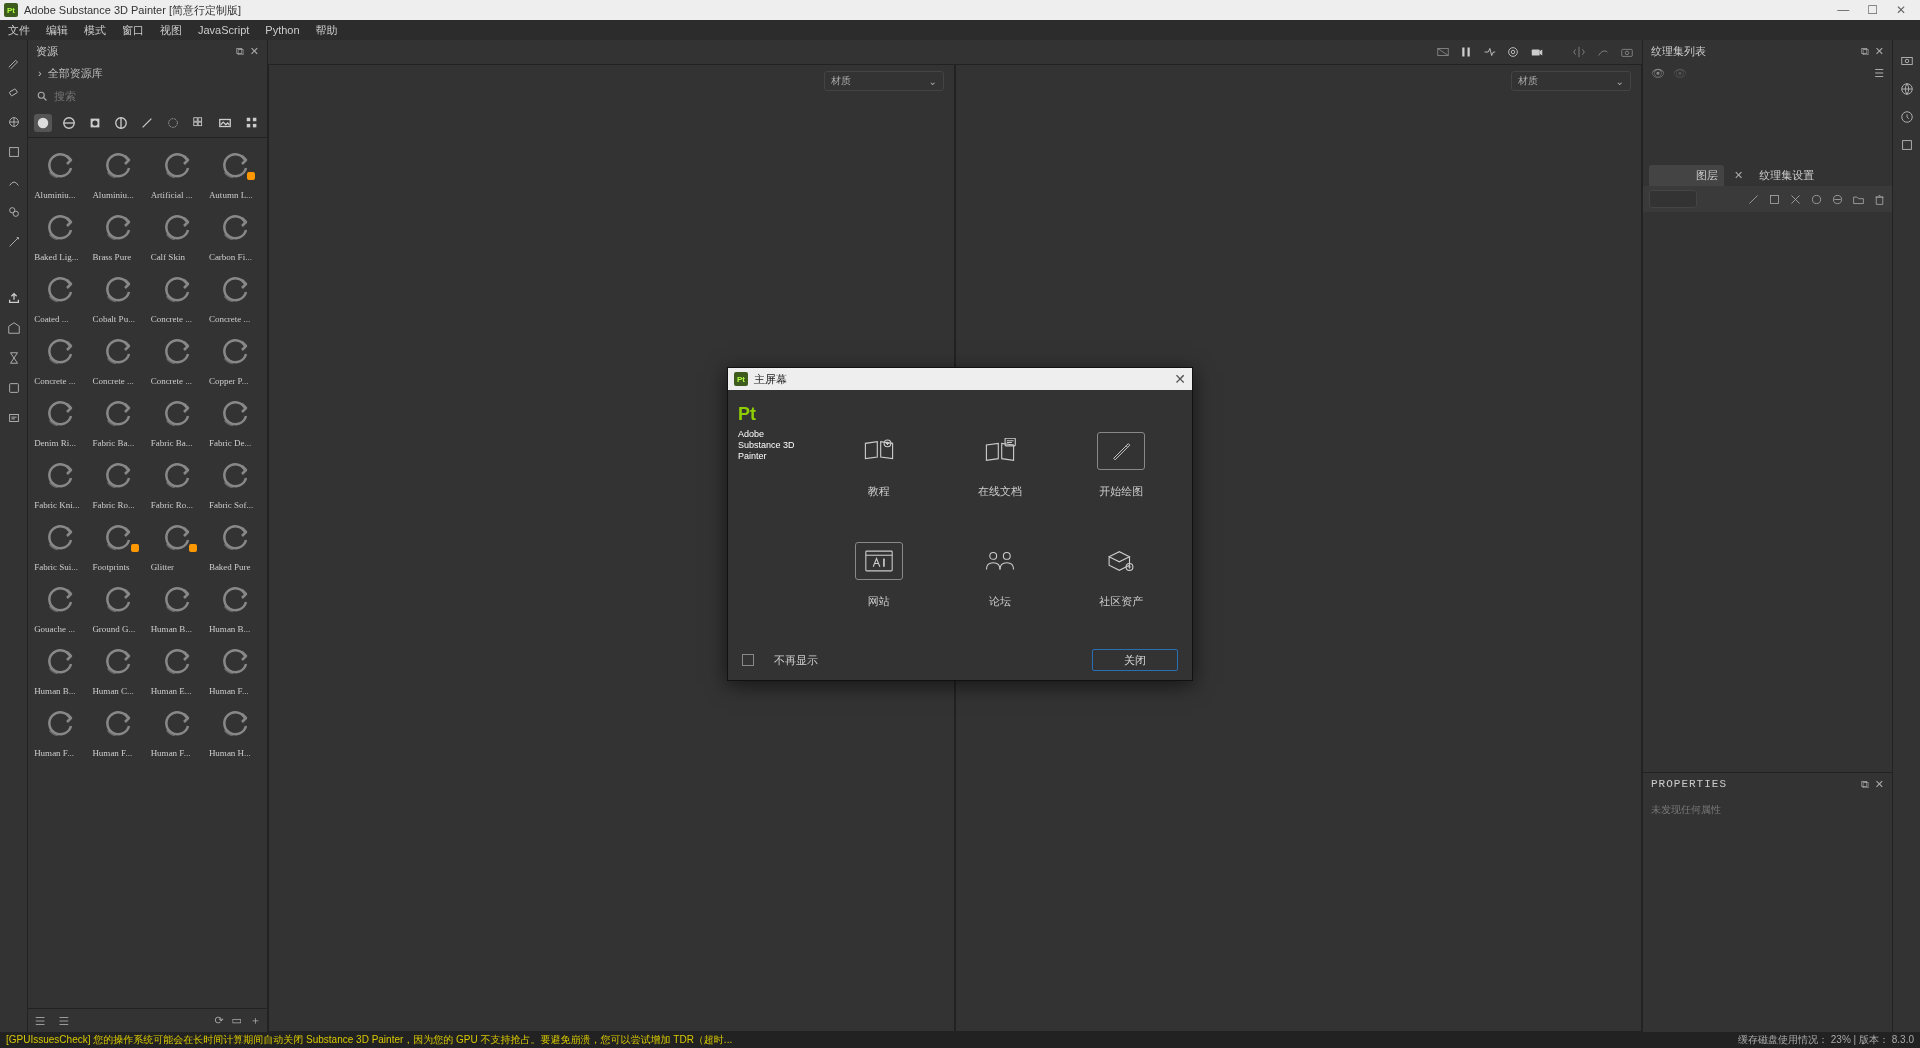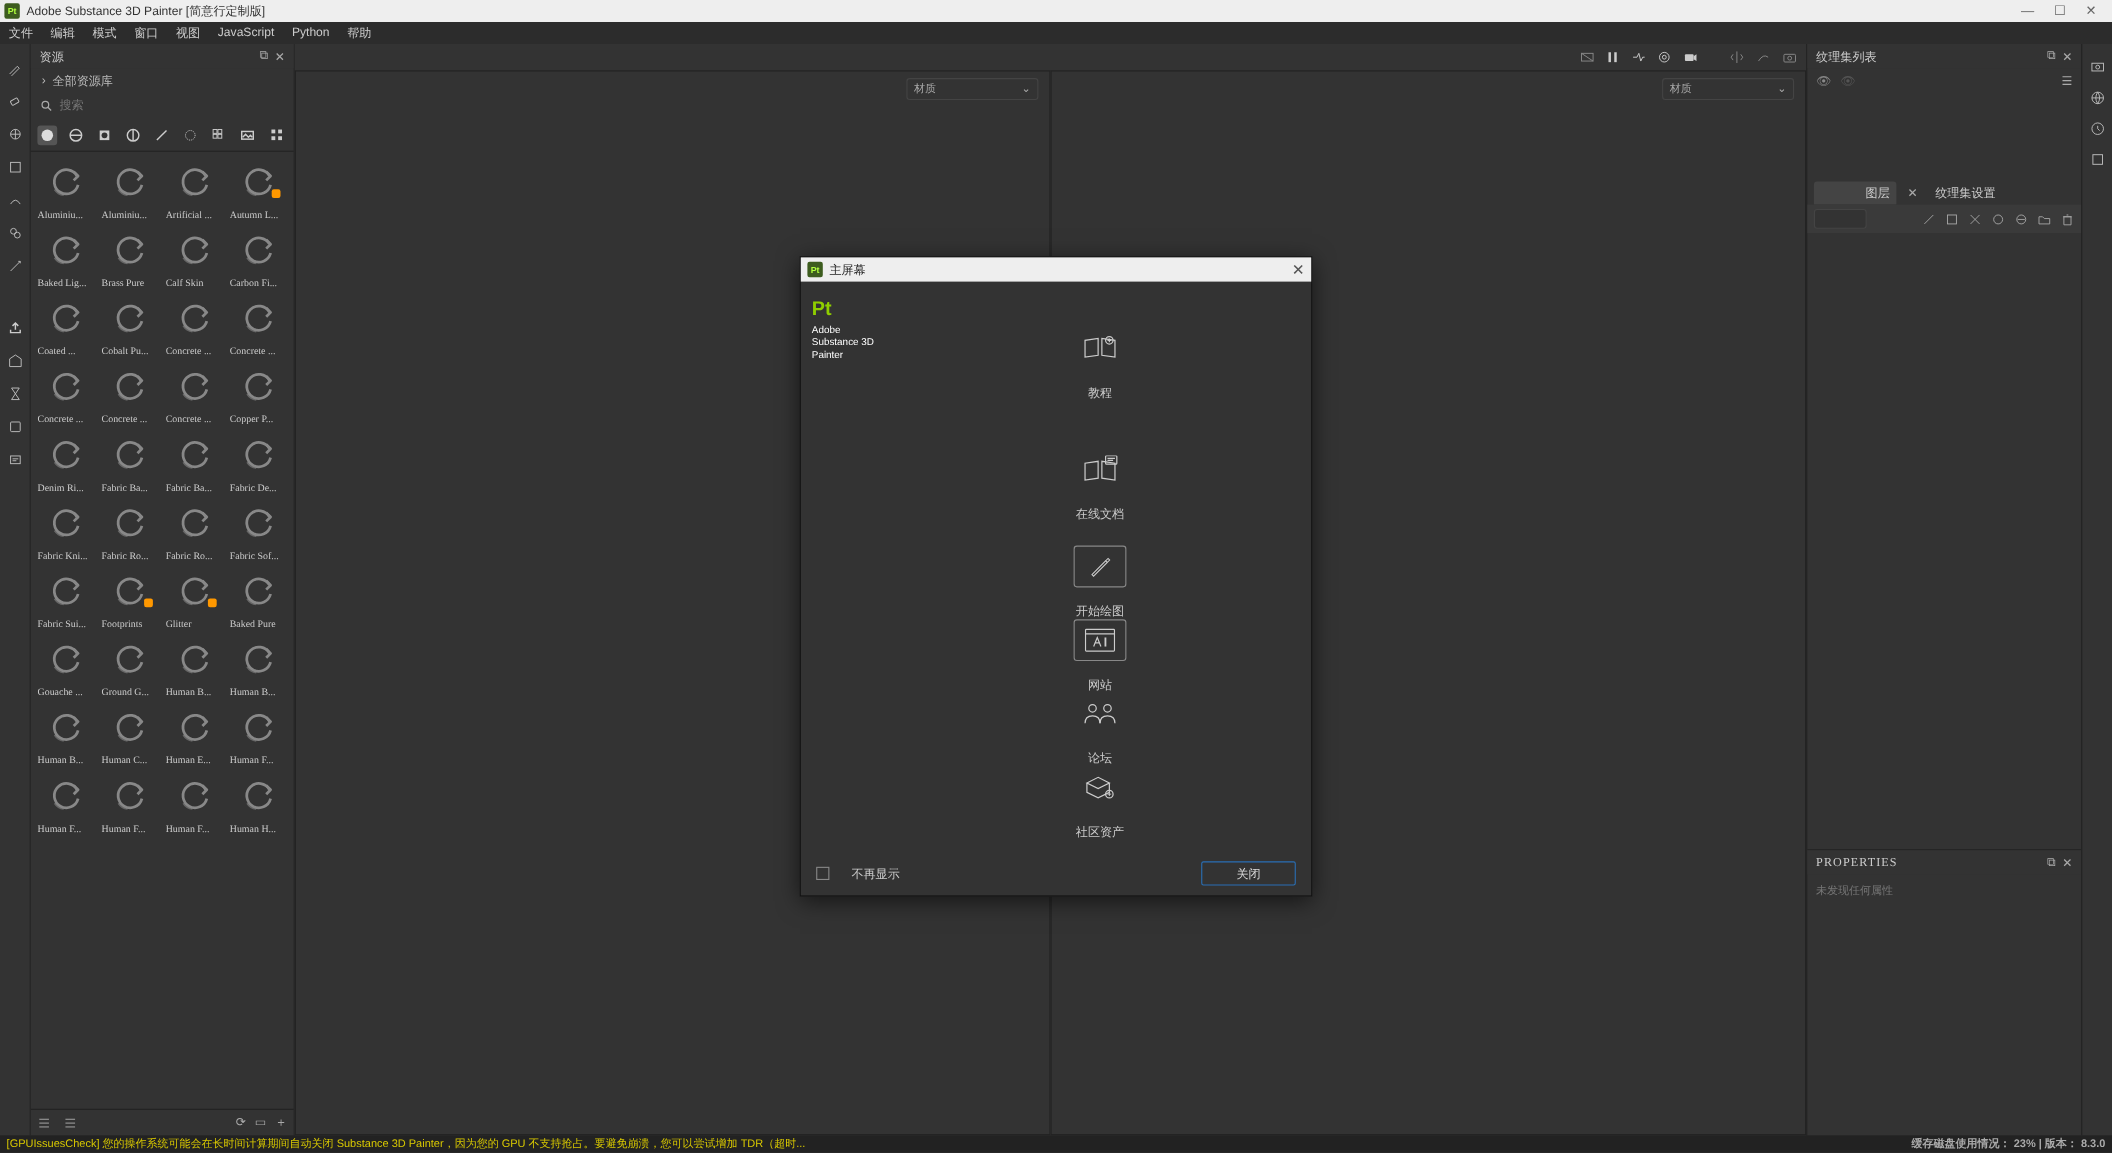--- a/index.html
+++ b/index.html
@@ -68,33 +68,33 @@
 .layer-toolbar .spacer { flex: 1; }
 .layer-toolbar .ic { cursor: pointer; }
 .layer-canvas { flex: 1; }
 
 
 .props-panel { height: 260px; border-top: 1px solid #222; display: flex; flex-direction: column; }
 .props-body { padding: 8px; color: #777; font-size: 10px; }
 
 
 .statusbar { height: 16px; background: #222; display: flex; align-items: center; padding: 0 6px; color: #d8c800; font-size: 10px; }
-.statusbar .right { margin-left: auto; color: #aaa; font-weight: bold; }
+.statusbar .right { margin-left: auto; color: #aaa; }
 
 
 .overlay { position: fixed; inset: 0; display: flex; align-items: center; justify-content: center; pointer-events: none; }
 .modal { width: 466px; background: #333333; border: 1px solid #111; pointer-events: auto; box-shadow: 0 4px 20px rgba(0,0,0,.6); }
 .modal-title { height: 22px; background: #eee; color: #222; display: flex; align-items: center; padding: 0 6px; font-size: 11px; }
 .modal-title .pt-logo { width: 14px; height: 14px; background: #3d5c1e; color: #b1ff3f; font-size: 8px; display: inline-flex; align-items: center; justify-content: center; margin-right: 6px; border-radius: 2px; font-weight: bold; }
 .modal-title .close { margin-left: auto; cursor: pointer; font-size: 14px; color: #555; }
 .modal-body { display: flex; }
 .modal-side { width: 80px; padding: 14px 10px; }
 .modal-side .logo { color: #8fce00; font-weight: bold; font-size: 18px; }
 .modal-side .name { font-size: 9px; color: #fff; margin-top: 4px; line-height: 1.2; }
-.modal-grid { flex: 1; display: grid; grid-template-columns: repeat(1, 1fr); grid-template-rows: repeat(2, 110px); padding: 20px 10px 10px 10px; }
+.modal-grid { flex: 1; display: grid; grid-template-columns: repeat(3, 1fr); grid-template-rows: repeat(2, 110px); padding: 20px 10px 10px 10px; }
 .modal-cell { display: flex; flex-direction: column; align-items: center; justify-content: center; cursor: pointer; }
 .modal-cell .icon-box { width: 48px; height: 38px; border: 1px solid #888; border-radius: 3px; display: flex; align-items: center; justify-content: center; color: #ccc; }
 .modal-cell .icon-plain { width: 48px; height: 38px; display: flex; align-items: center; justify-content: center; color: #ccc; }
 .modal-cell .lbl { margin-top: 14px; font-size: 11px; color: #ccc; }
 .modal-footer { height: 40px; display: flex; align-items: center; padding: 0 14px; gap: 20px; }
 .modal-footer .chk { width: 12px; height: 12px; border: 1px solid #888; }
 .modal-footer .btn { margin-left: auto; width: 86px; height: 22px; border: 1px solid #2a6fb5; background: transparent; color: #ddd; display: flex; align-items: center; justify-content: center; cursor: pointer; font-size: 11px; border-radius: 2px; }
 
 svg { display: block; }
 </style>
@@ -809,21 +809,21 @@
       <span class="ic">
           <svg width="13" height="13" viewBox="0 0 16 16" stroke="#aaa" fill="none">
             <path d="M4 5h8v9H4zM3 5h10M7 3h2"></path>
           </svg>
         </span>
     </div>
     <div class="layer-canvas"></div>
 
     <div class="props-panel">
       <div class="panel-header">
-        <span class="title" style="font-family:Liberation Serif, serif;letter-spacing:1px">PROPERTIES</span>
+        <span class="title" style="font-family:Liberation Mono, monospace;letter-spacing:1px">PROPERTIES</span>
         <span class="ic">⧉</span>
         <span class="ic">✕</span>
       </div>
       <div class="props-body">未发现任何属性</div>
     </div>
   </div>
 
   <div class="right-rail">
     <span class="ic">
         <svg width="14" height="14" viewBox="0 0 16 16" stroke="#bbb" fill="none">

